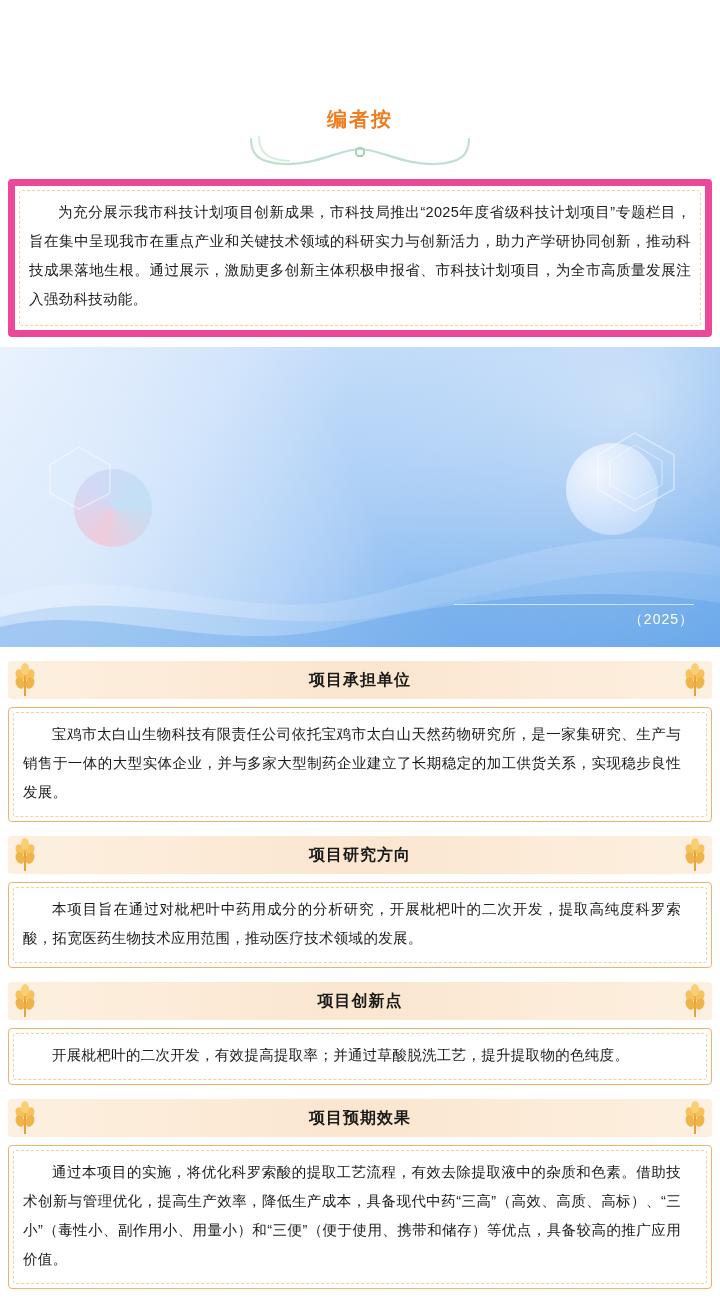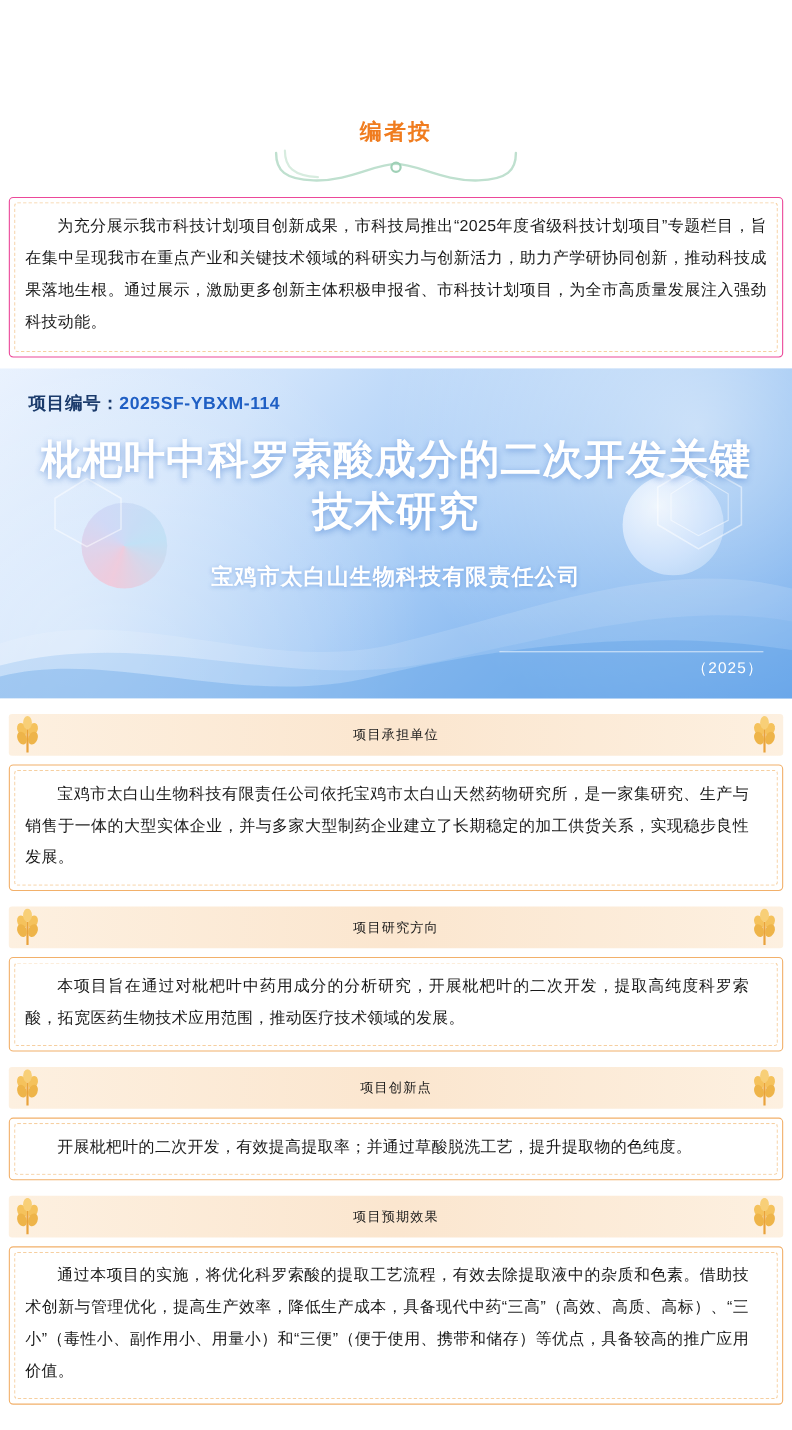--- a/index.html
+++ b/index.html
@@ -33,21 +33,21 @@
     width: 230px;
     height: 34px;
     margin: 2px auto 0;
     position: relative;
   }
   .editor-swirl svg { display: block; }
 
   
   .note-card {
     margin: 10px 8px 0 8px;
-    border: 1px solid #ec4899;
+    border: 7px solid #ec4899;
     border-radius: 4px;
     background: #ffffff;
     padding: 12px 14px 16px 14px;
     position: relative;
   }
   .note-card:before {
     content: "";
     position: absolute;
     left: 4px; right: 4px; top: 4px; bottom: 4px;
     border: 1px dashed #f6cfa0;
@@ -159,22 +159,22 @@
     position: relative;
     height: 38px;
     margin: 0 8px;
     background: linear-gradient(90deg, #fdf0e0 0%, #fbe6cf 50%, #fdf0e0 100%);
     border-radius: 3px;
     display: flex;
     align-items: center;
     justify-content: center;
   }
   .sec-head .title {
-    font-size: 12px;
-    font-weight: normal;
+    font-size: 16px;
+    font-weight: bold;
     color: #1a1a1a;
     letter-spacing: 1px;
   }
   .wheat {
     position: absolute;
     top: 2px;
     width: 26px;
     height: 34px;
   }
   .wheat.left { left: 4px; }
@@ -237,27 +237,20 @@
     <polygon points="45,6 84,28 84,62 45,84 8,62 8,28" fill="none" stroke="#ffffff" stroke-width="1.4"></polygon>
     <polygon points="45,18 72,34 72,58 45,72 20,58 20,34" fill="none" stroke="#ffffff" stroke-width="1"></polygon>
   </svg>
 
   <svg class="wave" viewBox="0 0 720 170" preserveAspectRatio="none">
     <path d="M0,120 C120,80 240,150 360,120 C480,92 600,40 720,70 L720,170 L0,170 Z" fill="rgba(255,255,255,0.18)"></path>
     <path d="M0,140 C140,104 260,166 400,136 C520,110 620,82 720,100 L720,170 L0,170 Z" fill="rgba(120,180,238,0.35)"></path>
     <path d="M0,150 C100,124 220,180 340,150 C470,118 610,108 720,126 L720,170 L0,170 Z" fill="rgba(86,156,229,0.45)"></path>
   </svg>
 
-  <div class="hero-inner">
-    <div class="proj-no">
-      <span>项目编号：</span><span class="code">2025SF-YBXM-114</span>
-    </div>
-    <div class="hero-title">枇杷叶中科罗索酸成分的二次开发关键技术研究</div>
-    <div class="hero-org">宝鸡市太白山生物科技有限责任公司</div>
-  </div>
   <div class="hero-year-rule"></div>
   <div class="hero-year">（2025）</div>
 </div>
 
 <div class="section">
   <div class="sec-head">
     <svg class="wheat left" viewBox="0 0 26 34">
       <path d="M13 33 L13 12" stroke="#e9a23b" stroke-width="2" fill="none"></path>
       <ellipse cx="8" cy="12" rx="4.2" ry="6" fill="#f5c25c" transform="rotate(-22 8 12)"></ellipse>
       <ellipse cx="18" cy="12" rx="4.2" ry="6" fill="#f5c25c" transform="rotate(22 18 12)"></ellipse>

